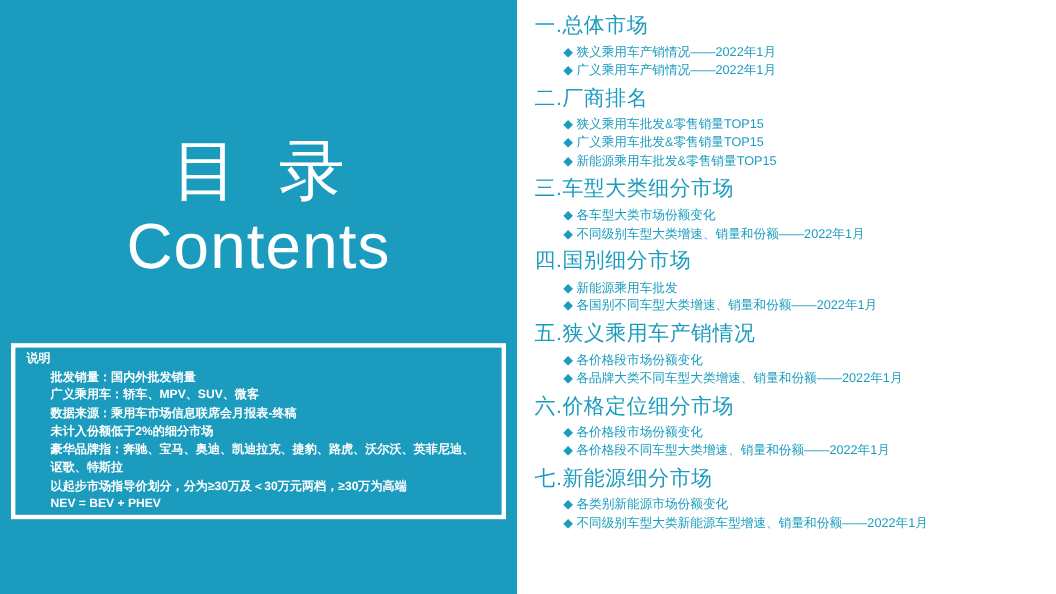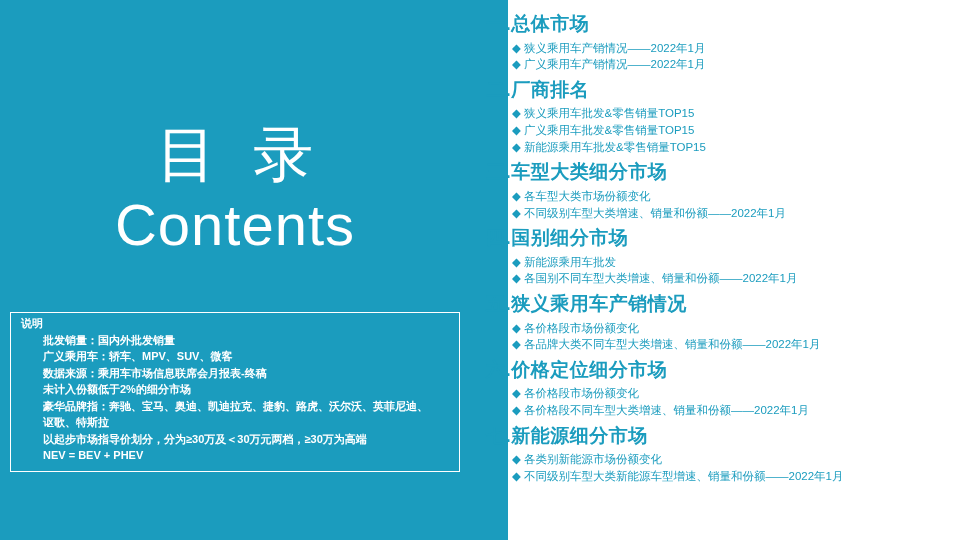--- a/index.html
+++ b/index.html
@@ -17,21 +17,21 @@
     position: relative;
     width: 960px;
     height: 540px;
     background: #ffffff;
   }
   
   .left-panel {
     position: absolute;
     left: 0;
     top: 0;
-    width: 508px;
+    width: 470px;
     height: 540px;
     background: #1b9cbe;
     box-sizing: border-box;
   }
   .title-block {
     position: absolute;
     left: 0;
     top: 120px;
     width: 470px;
     text-align: center;
@@ -52,21 +52,21 @@
     margin: 0;
     letter-spacing: 1px;
   }
   
   .note-box {
     position: absolute;
     left: 10px;
     top: 312px;
     width: 450px;
     height: 160px;
-    border: 1px solid #ffffff;
+    border: 4px solid #ffffff;
     box-sizing: border-box;
     color: #ffffff;
     padding: 4px 6px 4px 6px;
   }
   .note-title {
     font-size: 11px;
     font-weight: bold;
     margin: 0 0 1px 4px;
     line-height: 1.25;
   }
@@ -91,21 +91,21 @@
     height: 540px;
     box-sizing: border-box;
     padding: 10px 8px 0 16px;
   }
   .section {
     margin-bottom: 3px;
   }
   .section-heading {
     color: #1b9cbe;
     font-size: 19px;
-    font-weight: bold;
+    font-weight: normal;
     line-height: 1.5;
     margin: 0 0 1px 0;
     letter-spacing: 0.5px;
   }
   .bullets {
     margin: 0 0 0 0;
     padding: 0;
     list-style: none;
   }
   .bullets li {

